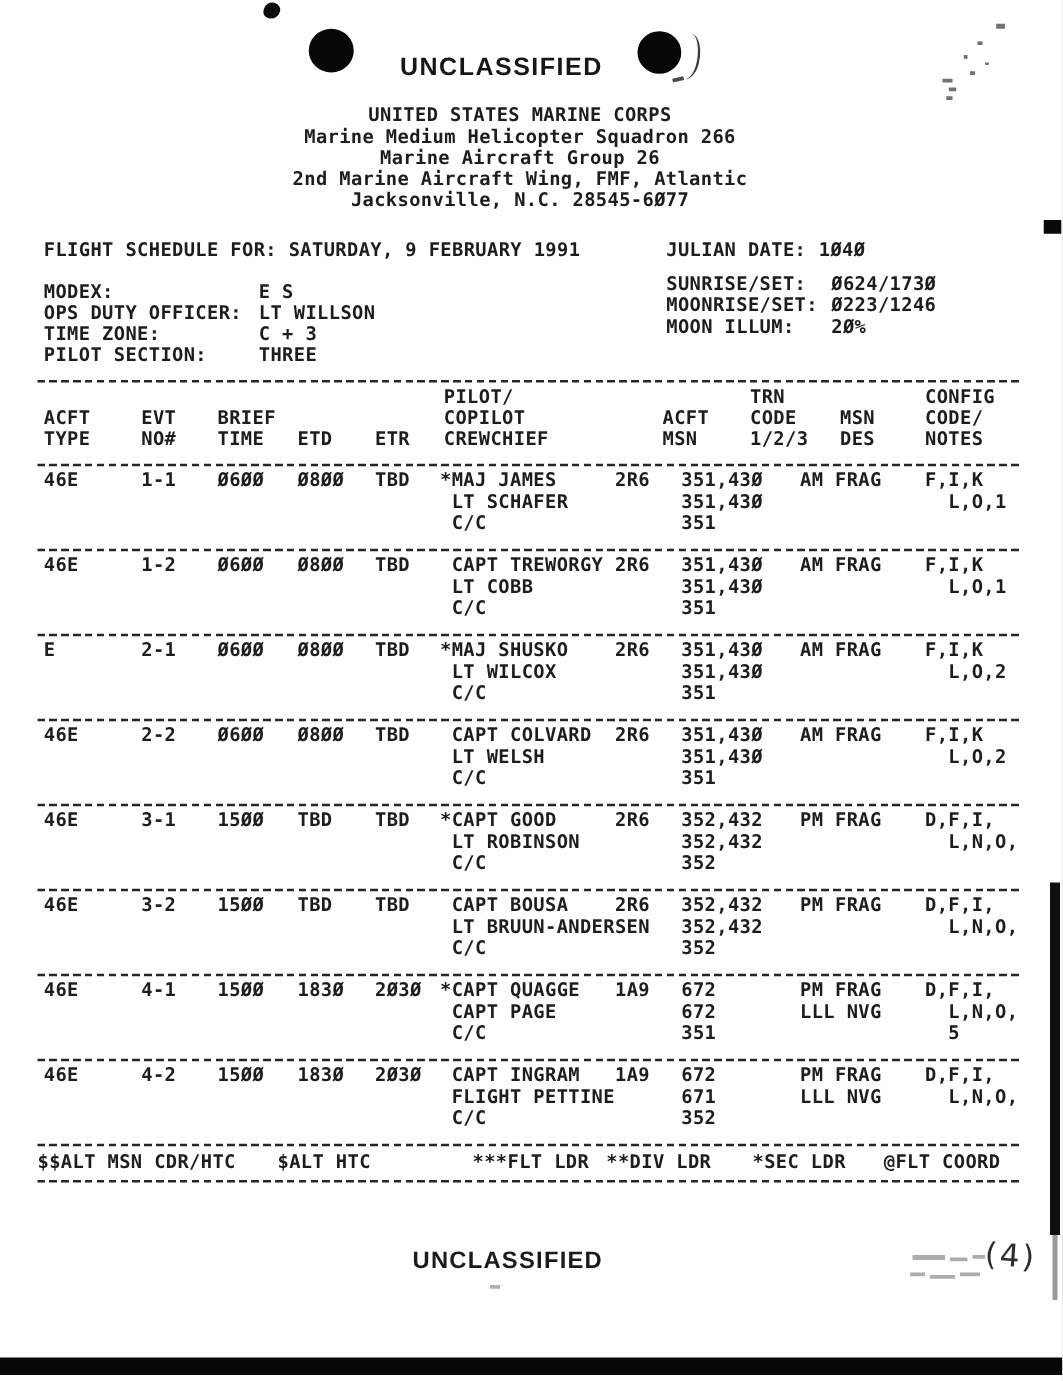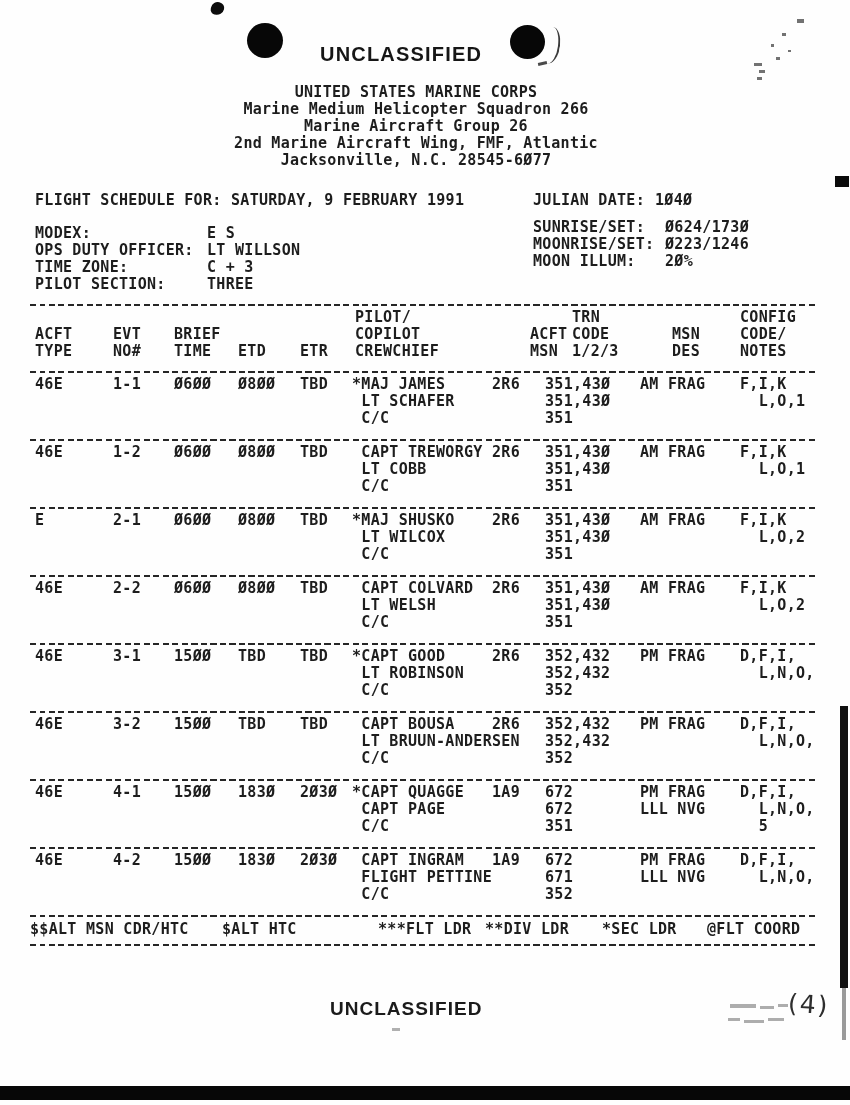--- a/index.html
+++ b/index.html
@@ -35,21 +35,21 @@
   
   .table{left:0;top:303px;width:850px;}
   .sep{height:3px;margin-left:30px;width:788px;
        background:repeating-linear-gradient(90deg,#262626 0 6px,transparent 6px 9.5px);
        background-position:0 1px;background-size:100% 2px;background-repeat:no-repeat;}
   .thead{position:relative;height:64px;}
   .trow{position:relative;height:65px;}
   .legend-row{position:relative;height:26px;}
   .cell{position:absolute;top:4px;white-space:pre;}
   .hc1{left:35px}.hc2{left:113px}.hc3{left:174px}.hc4{left:238px}.hc5{left:300px}
-  .hc6{left:355px}.hc7{left:530px}.hc8{left:572px}.hc9{left:672px}.hc10{left:740px}
+  .hc6{left:355px}.hc7{left:530px}.hc8{left:600px}.hc9{left:672px}.hc10{left:740px}
   .dc1{left:35px}.dc2{left:113px}.dc3{left:174px}.dc4{left:238px}.dc5{left:300px}
   .dc6{left:352px}.dc7{left:492px}.dc8{left:545px}.dc9{left:640px}.dc10{left:740px}
   .cell{top:3px;}
   .lg0{left:30px}.lg1{left:222px}.lg2{left:378px}.lg3{left:485px}.lg4{left:602px}.lg5{left:707px}
   .legend-row .cell{top:4px;}
 
   
   .blob-top{left:211px;top:2px;width:13px;height:13px;background:#0c0c0c;border-radius:55% 45% 60% 40%;transform:rotate(14deg);}
   .punch1{left:247px;top:23px;width:36px;height:35px;background:#070707;border-radius:50%;}
   .punch2{left:510px;top:25px;width:35px;height:34px;background:#070707;border-radius:50%;}

